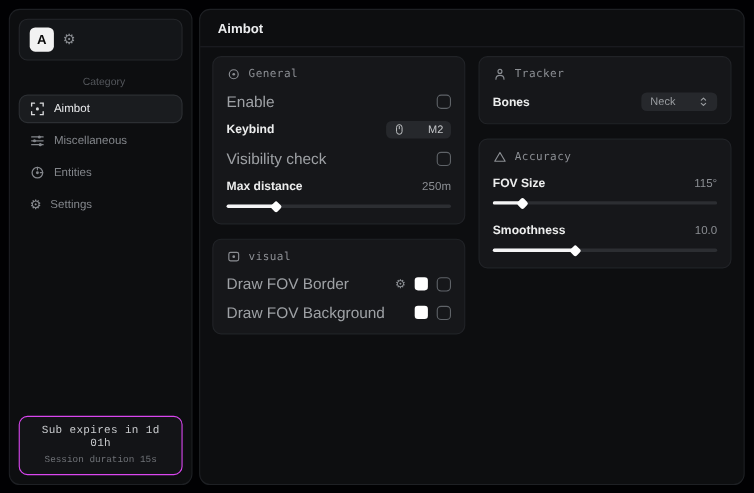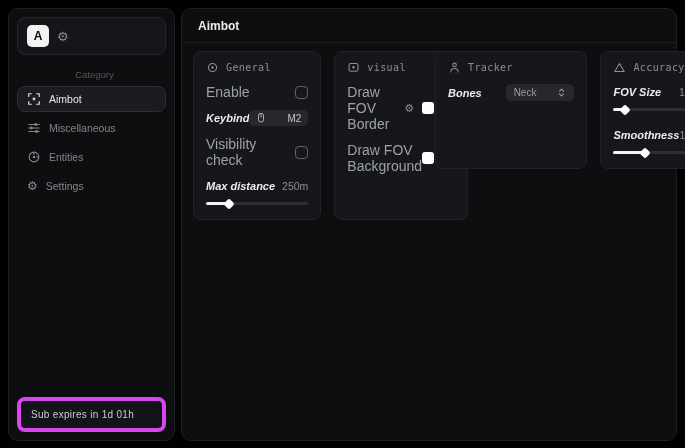--- a/index.html
+++ b/index.html
@@ -20,36 +20,36 @@
   .logo-sub { font-size:9px; color:#7c7f84; }
   .gear-glyph { color:#8a8d92; font-size:13px; line-height:1;
     font-family:"DejaVu Sans",sans-serif; cursor:default; }
   .cat-label { margin:14px 0 6px 6px; font-size:9.5px; color:#54575c;text-align:center; }
   .side-item { display:flex; align-items:center; gap:8px; height:26px; padding:0 9px;
     margin-bottom:3px; border-radius:8px; border:1px solid transparent;
     color:#83868b; font-size:10.5px; }
   .side-item.active { background:#1a1c1f; border-color:#2c2f33; color:#e7e8ea; }
   .side-item svg { flex:none; }
   .side-footer { position:absolute; left:8px; right:8px; bottom:8px;
-    background:#131417; border:4px solid #d946ef; border-radius:8px; padding:8px 10px;
-    font-family:Liberation Sans, sans-serif; }
+    background:#131417; border:1px solid #d946ef; border-radius:8px; padding:8px 10px;
+    font-family:Liberation Mono, monospace;text-align:center; }
   .side-footer .l1 { font-size:10px; color:#c9cbce; letter-spacing:0.3px; }
   .side-footer .l2 { font-size:8.5px; color:#6e7176; margin-top:4px; }
 
   
   .main-header { padding:10px 16px 9px; border-bottom:1px solid #1d1f23; }
   .main-title { font-size:12px; font-weight:bold; color:#ebecee; }
   .main-body { display:flex; gap:12px; padding:8px 11px; align-items:flex-start; }
-  .col { flex:1; display:flex; flex-direction:row; gap:13px; min-width:0; }
+  .col { flex:1; display:flex; flex-direction:column; gap:13px; min-width:0; }
   .card { background:#16171a; border:1px solid #212327; border-radius:8px; padding:9px 12px 11px; }
   .card-head { display:flex; align-items:center; gap:7px; color:#8b8e93;
     font-family:"DejaVu Sans Mono","Liberation Mono",monospace; font-size:10px; letter-spacing:0.4px; }
   .row { display:flex; align-items:center; justify-content:space-between; margin-top:10px; min-height:15px; }
   .lbl-dim { font-size:14px; color:#9ea1a5; }
-  .lbl-bright { font-size:11px; font-weight:bold; color:#eceded;font-style:italic; }
+  .lbl-bright { font-size:11px; font-weight:bold; color:#eceded; }
   .val { font-size:10.5px; color:#8b8e93; }
   .checkbox { width:13px; height:13px; border:1.5px solid #5f6368; border-radius:4px;
     background:transparent; flex:none; }
   .badge { display:flex; align-items:center; gap:21px; background:#26282c; border-radius:5px;
     padding:2px 7px; color:#c6c8cb; font-size:10px; }
   .select { display:flex; align-items:center; gap:21px; background:#26282c; border-radius:5px;
     padding:3px 8px; color:#9b9ea2; font-size:10px;margin-left:24px; }
   .slider { position:relative; height:9px; margin-top:6px; }
   .slider .track { position:absolute; left:0; right:0; top:3px; height:3px;
     background:#2c2e32; border-radius:2px; }
@@ -102,20 +102,21 @@
     <span>Entities</span>
   </div>
 
   <div class="side-item">
     <span class="gear-glyph" style="font-size:12px;">⚙</span>
     <span>Settings</span>
   </div>
 
   <div class="side-footer">
     <div class="l1">Sub expires in 1d 01h</div>
+    <div class="l2">Session duration 15s</div>
   </div>
 </div>
 
 <div id="main" class="panel">
   <div class="main-header">
     <div class="main-title">Aimbot</div>
   </div>
 
   <div class="main-body">
 

